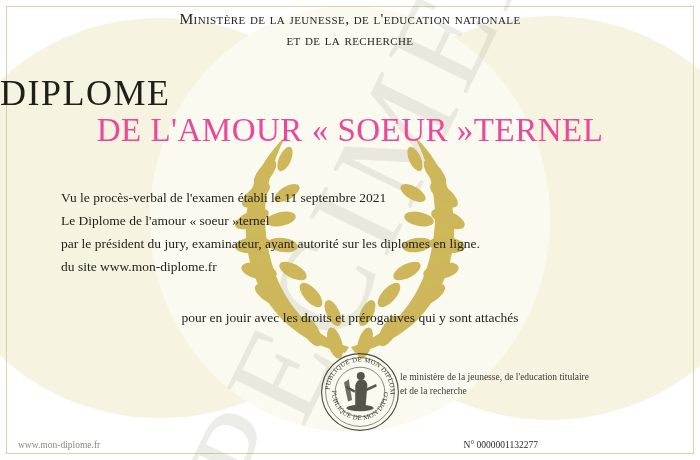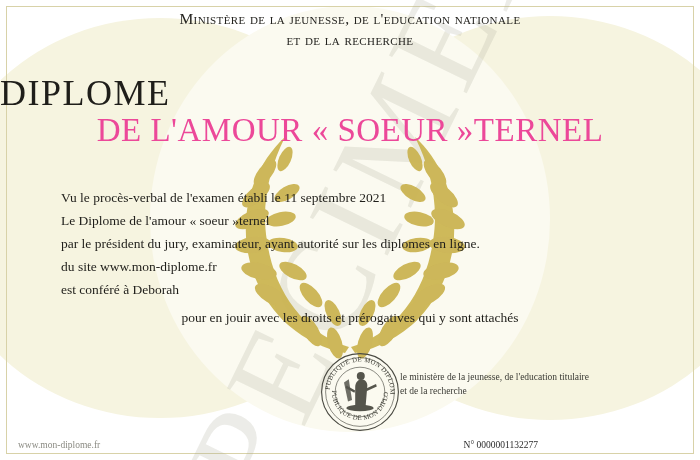--- a/index.html
+++ b/index.html
@@ -275,21 +275,20 @@
     </div>
 
     <div class="title1">DIPLOME</div>
     <div class="title2">DE L'AMOUR « SOEUR »TERNEL</div>
 
     <div class="body-block">
       <div>Vu le procès-verbal de l'examen établi le 11 septembre 2021</div>
       <div>Le Diplome de l'amour « soeur »ternel</div>
       <div>par le président du jury, examinateur, ayant autorité sur les diplomes en ligne.</div>
       <div>du site www.mon-diplome.fr</div>
-      <div>est conféré à Deborah</div>
     </div>
 
     <div class="jouir">pour en jouir avec les droits et prérogatives qui y sont attachés</div>
 
 
     <div class="sig-right">
       <div>le ministère de la jeunesse, de l'education titulaire</div>
       <div>et de la recherche</div>
     </div>
 

